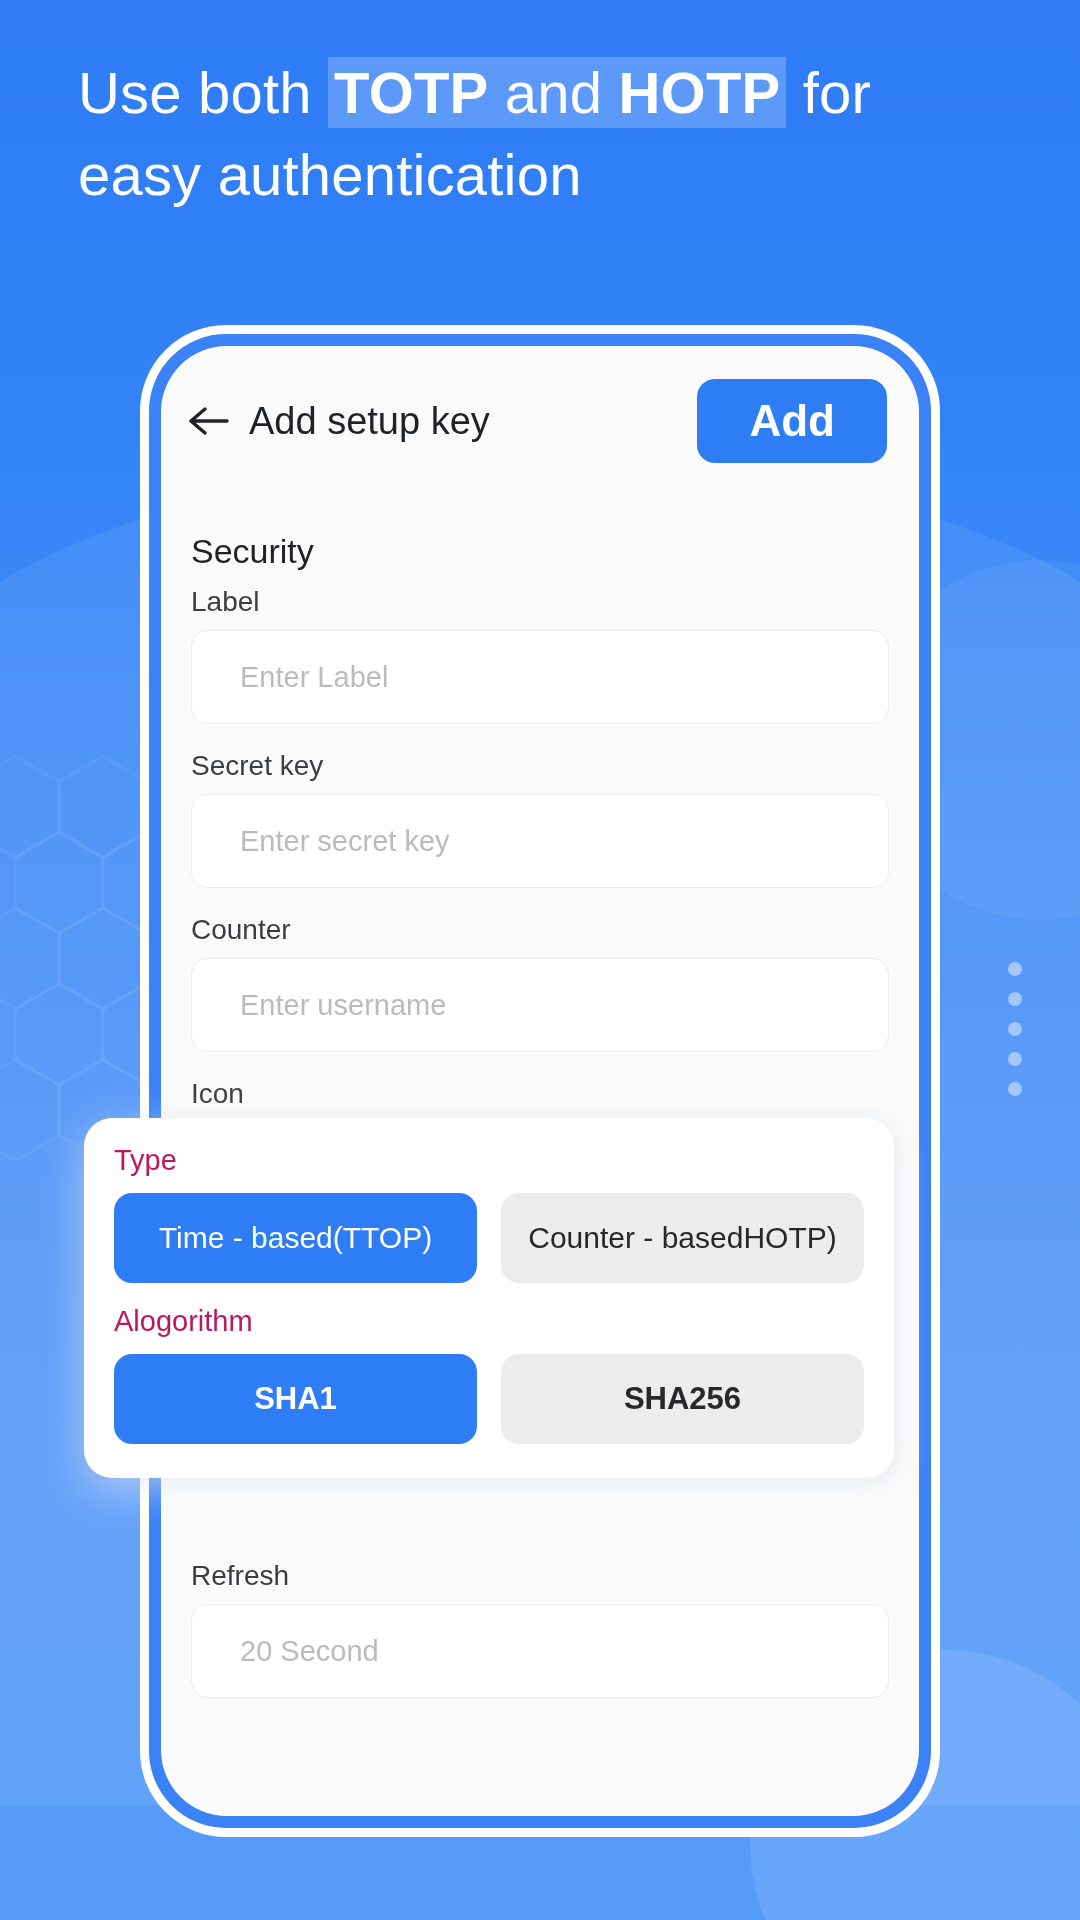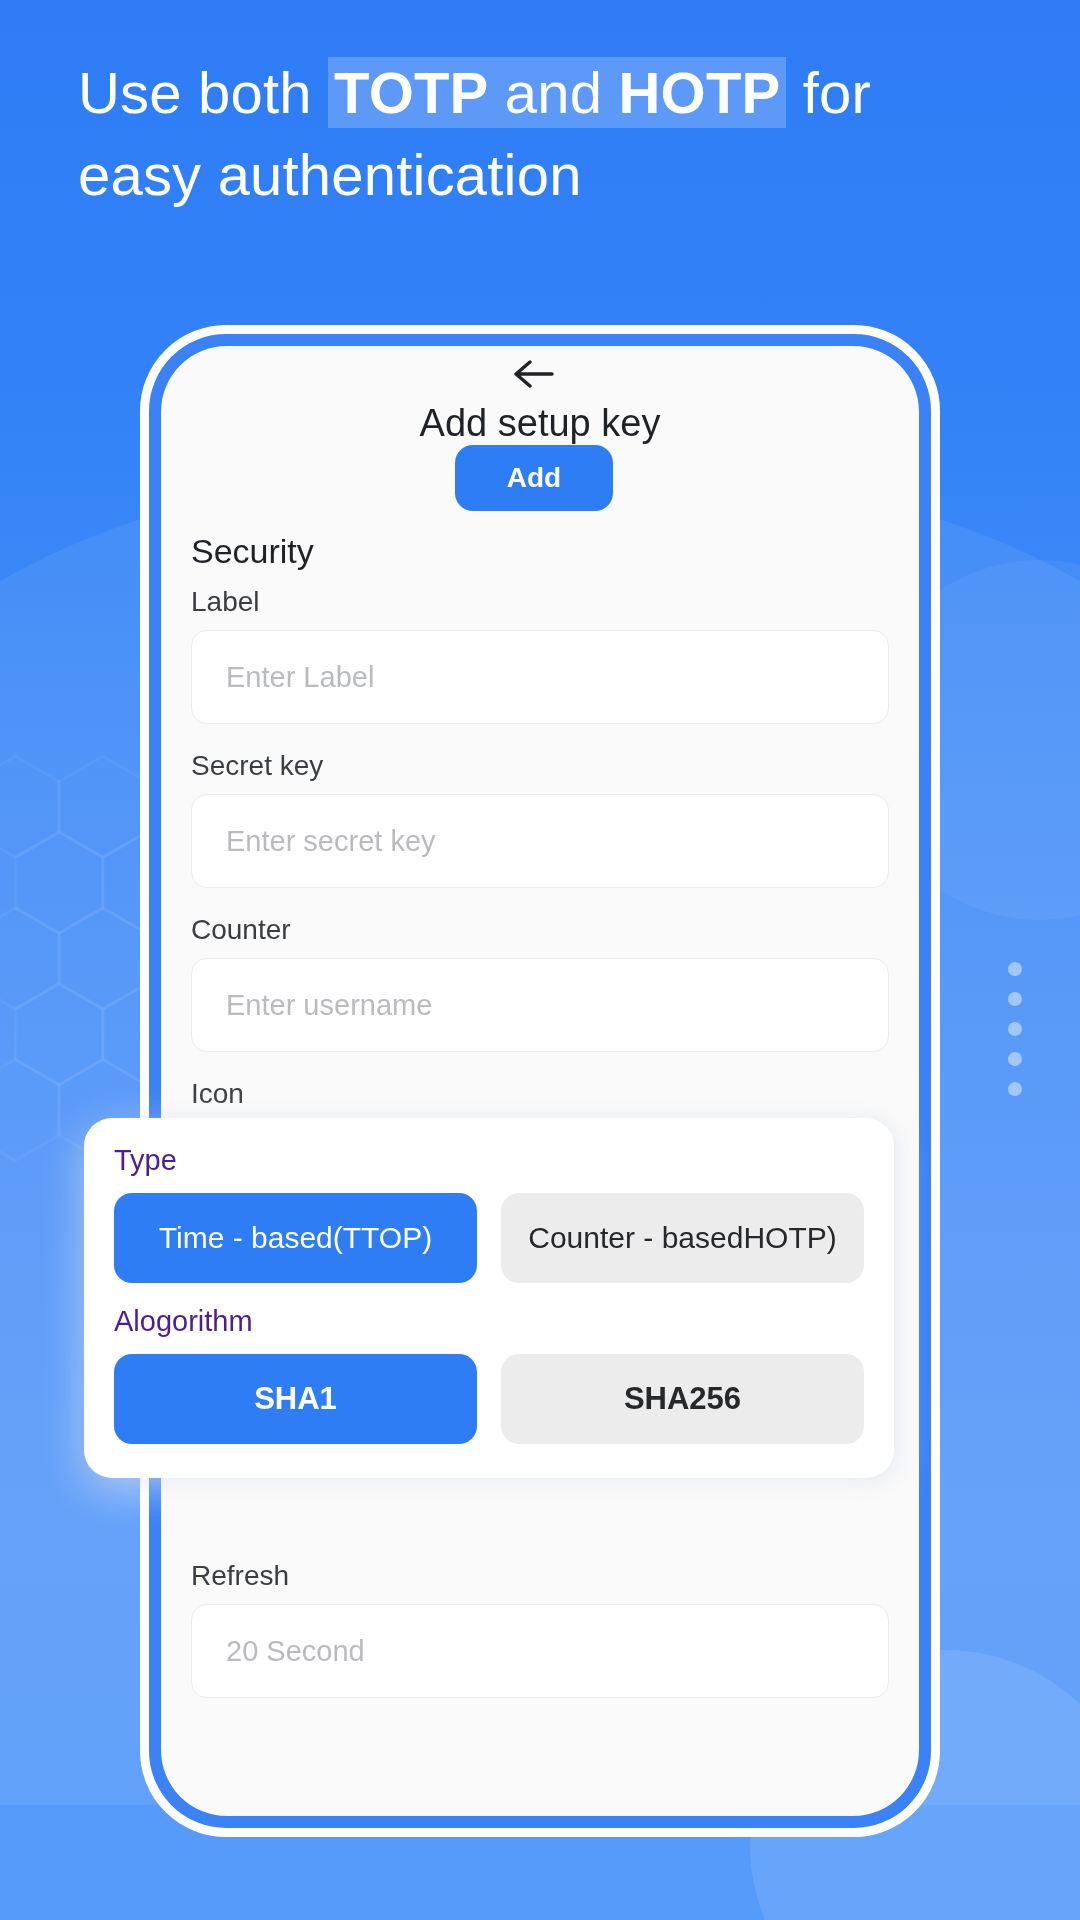--- a/index.html
+++ b/index.html
@@ -63,37 +63,36 @@
     border-radius:66px;
     background:#fafafa;
     overflow:hidden;
   }
 
   
   .app-header{
     position:absolute; left:0; right:0; top:0; height:150px;
     display:flex; align-items:center;
     padding:0 32px 0 20px;
-    flex-direction:column;
   }
   .back-btn{
     width:56px; height:56px;
     display:flex; align-items:center; justify-content:center;
     flex:0 0 auto;
   }
   .back-btn svg{ width:40px; height:30px; }
   .app-title{
     font-size:38px; color:#1f2227; font-weight:500;
     margin-left:12px; flex:1 1 auto;
     white-space:nowrap;
   }
   .add-btn{
     flex:0 0 auto;
     background:#2f7df5; color:#fff;
-    font-size:28px; font-weight:600;
+    font-size:44px; font-weight:600;
     border:none; border-radius:18px;
     padding:17px 52px;
     cursor:pointer;
   }
 
   
   .section-title{
     position:absolute; left:30px; top:186px;
     font-size:34px; color:#1f2227; font-weight:500;
   }
@@ -103,21 +102,21 @@
   }
   .field{ margin-bottom:26px; }
   .field-label{
     font-size:28px; color:#3a3d42; margin-bottom:12px; font-weight:400;
   }
   .field-input{
     position:relative;
     height:94px; border:1.5px solid #ececec; border-radius:16px;
     background:#ffffff;
     display:flex; align-items:center;
-    padding:0 34px;
+    padding:0 48px;
   }
   .field-placeholder{
     font-size:29px; color:#b9bbbf;
   }
   .field-icon{
     position:absolute; right:28px; top:50%;
     transform:translateY(-50%);
     width:46px; height:46px;
     display:flex; align-items:center; justify-content:center;
   }
@@ -127,21 +126,21 @@
   .overlay-card{
     position:absolute; left:84px; top:1118px;
     width:810px;
     background:#ffffff;
     border-radius:28px;
     padding:26px 30px 34px 30px;
     box-shadow:0 10px 42px rgba(255,255,255,0.55), 0 4px 22px rgba(20,60,130,0.14);
     z-index:6;
   }
   .ov-label{
-    font-size:29px; color:#4c1d95; margin-bottom:16px;
+    font-size:29px; color:#be185d; margin-bottom:16px;
   }
   .ov-row{ display:flex; gap:24px; margin-bottom:22px; }
   .ov-row:last-child{ margin-bottom:0; }
   .chip{
     flex:1 1 0;
     height:90px;
     border-radius:18px;
     display:flex; align-items:center; justify-content:center;
     font-size:30px;
     border:none; cursor:pointer;

